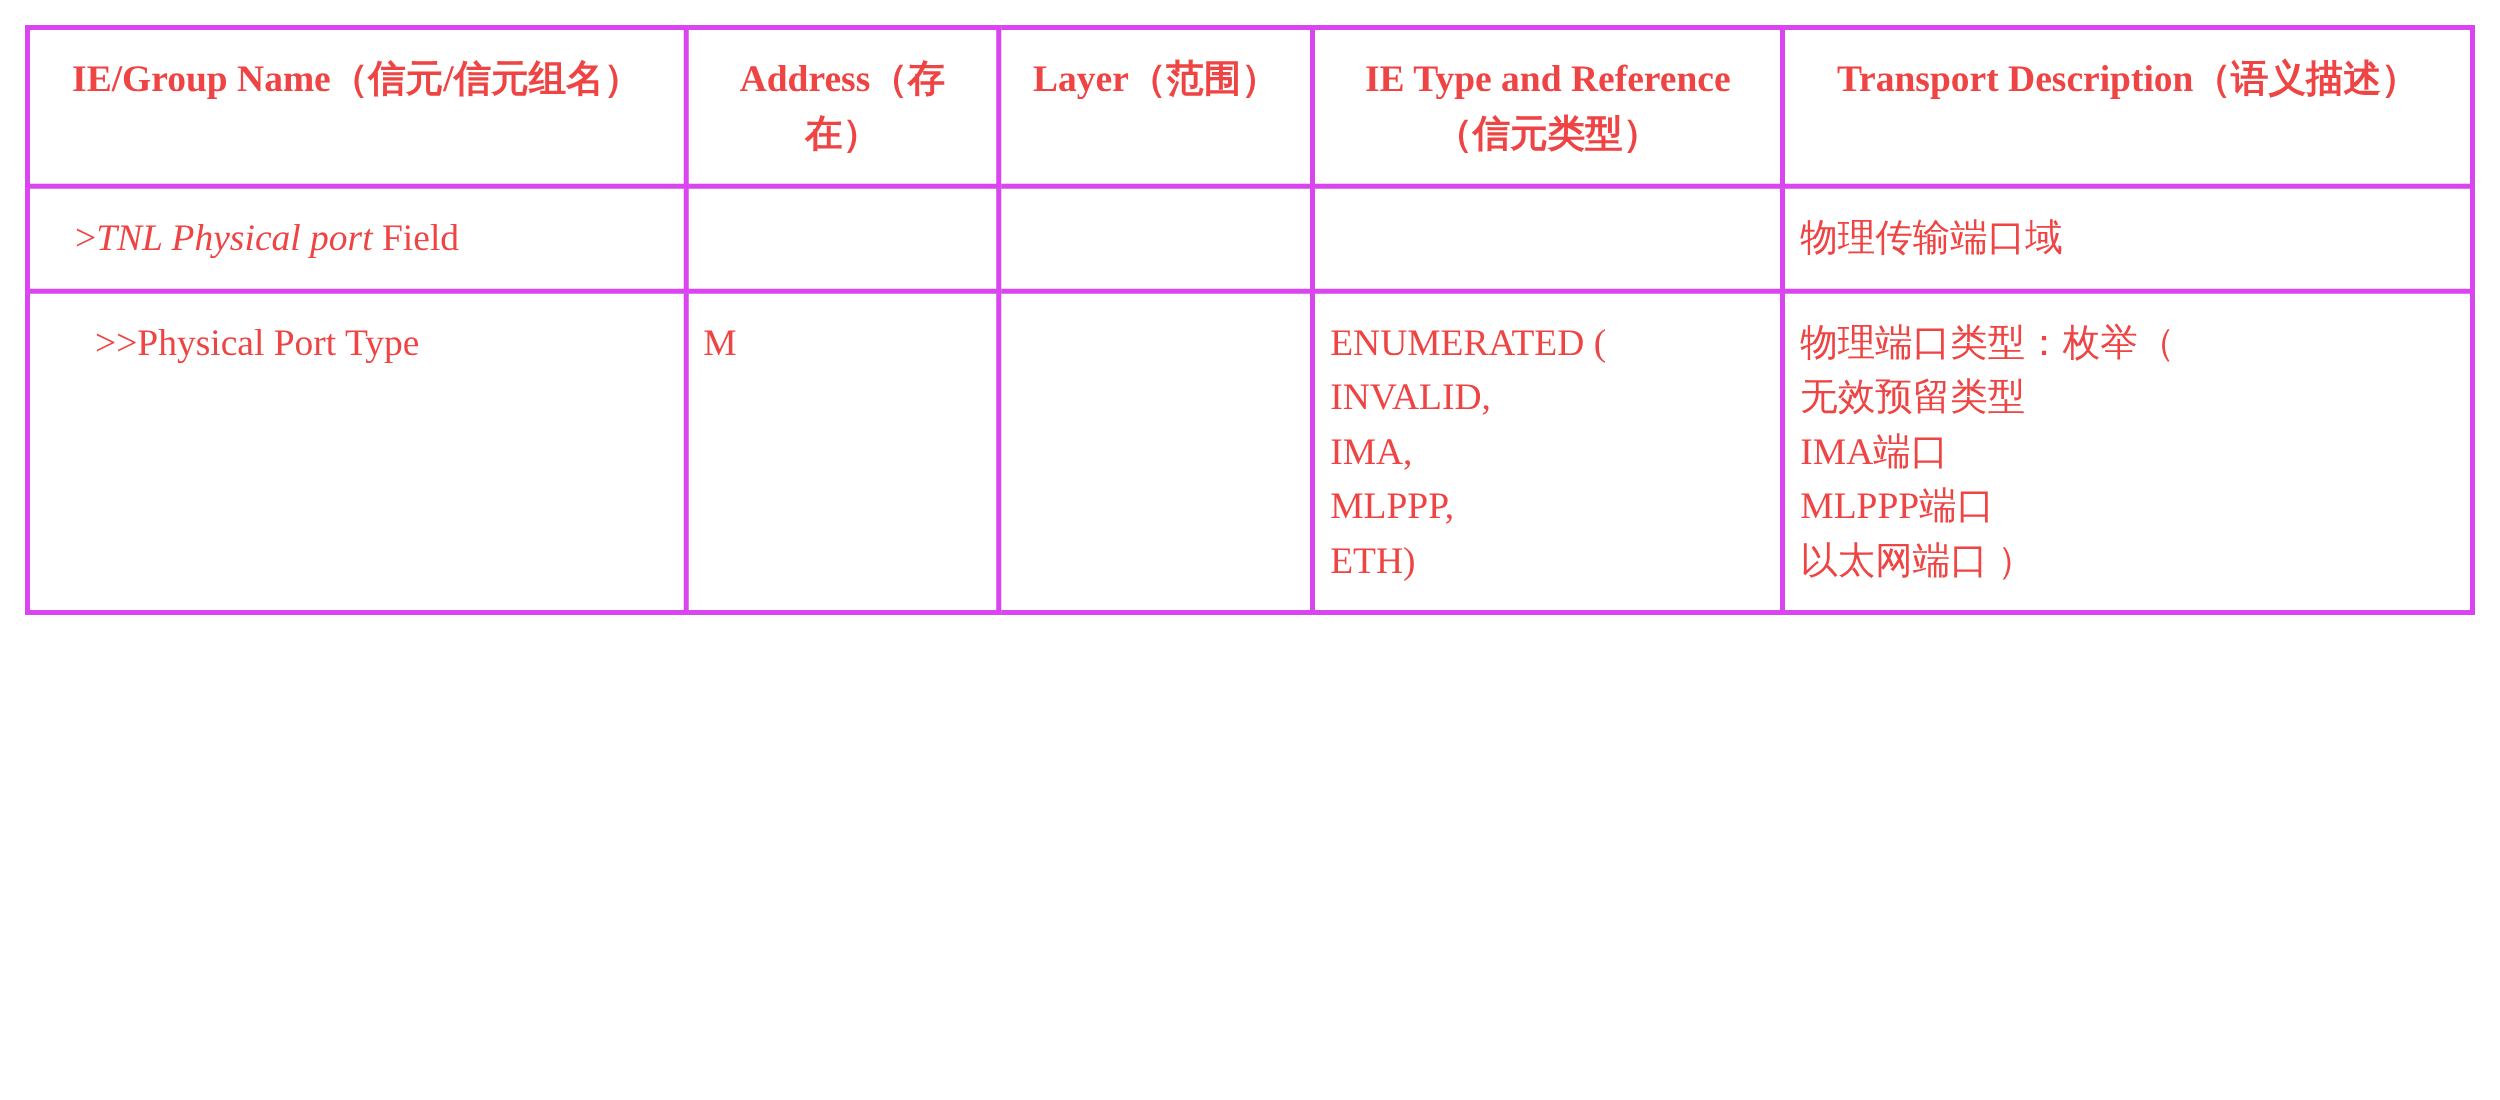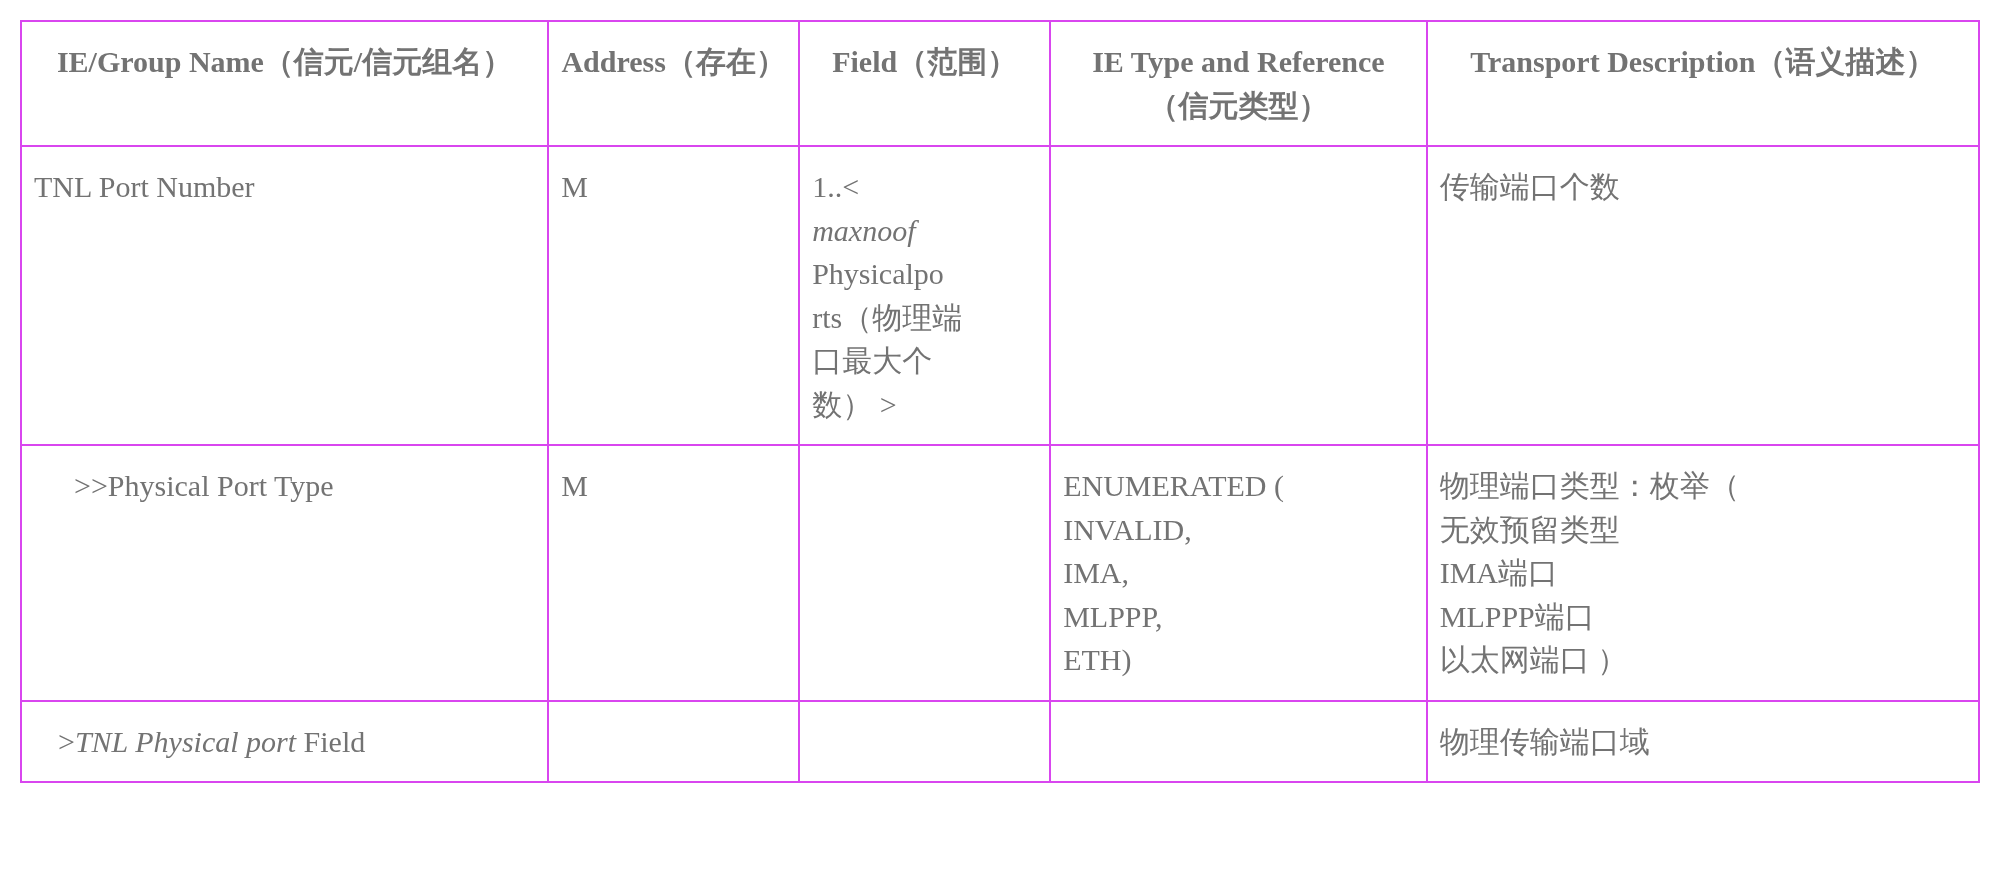--- a/index.html
+++ b/index.html
@@ -7,26 +7,26 @@
     padding: 20px;
     background: #fff;
     font-family: "Times New Roman", "SimSun", serif;
   }
   table {
     border-collapse: collapse;
     width: 1960px;
     table-layout: fixed;
   }
   th, td {
-    border: 2px solid #d946ef;
+    border: 4px solid #d946ef;
     padding: 18px 12px;
     vertical-align: top;
     font-size: 30px;
     line-height: 1.45;
-    color: #737373;
+    color: #ef4444;
   }
   th {
     font-weight: bold;
     text-align: center;
   }
   td {
     text-align: left;
   }
   .col1 { width: 420px; }
   .col2 { width: 200px; }
@@ -46,39 +46,37 @@
     <col class="col1">
       <col class="col2">
       <col class="col3">
       <col class="col4">
       <col class="col5">
   </colgroup>
   <thead>
     <tr>
       <th>IE/Group Name（信元/信元组名）</th>
       <th>Address（存在）</th>
-      <th>Field（范围）</th>
+      <th>Layer（范围）</th>
       <th>IE Type and Reference（信元类型）</th>
       <th>Transport Description（语义描述）</th>
     </tr>
   </thead>
   <tbody>
+
     <tr>
-      <td>TNL Port Number</td>
-      <td>M</td>
       <td>
-        <span>1..&lt;</span><br>
-        <span class="italic">maxnoof</span><br>
-        <span>Physicalpo</span><br>
-        <span>rts（物理端</span><br>
-        <span>口最大个</span><br>
-        <span>数） &gt;</span>
+        <span class="indent1 nowrap">
+          <span>&gt;</span><span class="italic">TNL Physical port</span><span> Field</span>
+        </span>
       </td>
       <td></td>
-      <td>传输端口个数</td>
+      <td></td>
+      <td></td>
+      <td>物理传输端口域</td>
     </tr>
 
     <tr>
       <td><span class="indent2">&gt;&gt;Physical Port Type</span></td>
       <td>M</td>
       <td></td>
       <td>
         <span>ENUMERATED (</span><br>
         <span>INVALID,</span><br>
         <span>IMA,</span><br>
@@ -87,27 +85,15 @@
       </td>
       <td>
         <span>物理端口类型：枚举（</span><br>
         <span>无效预留类型</span><br>
         <span>IMA端口</span><br>
         <span>MLPPP端口</span><br>
         <span>以太网端口 ）</span>
       </td>
     </tr>
 
-    <tr>
-      <td>
-        <span class="indent1 nowrap">
-          <span>&gt;</span><span class="italic">TNL Physical port</span><span> Field</span>
-        </span>
-      </td>
-      <td></td>
-      <td></td>
-      <td></td>
-      <td>物理传输端口域</td>
-    </tr>
-
 
   </tbody>
 </table>
 
 </body></html>

